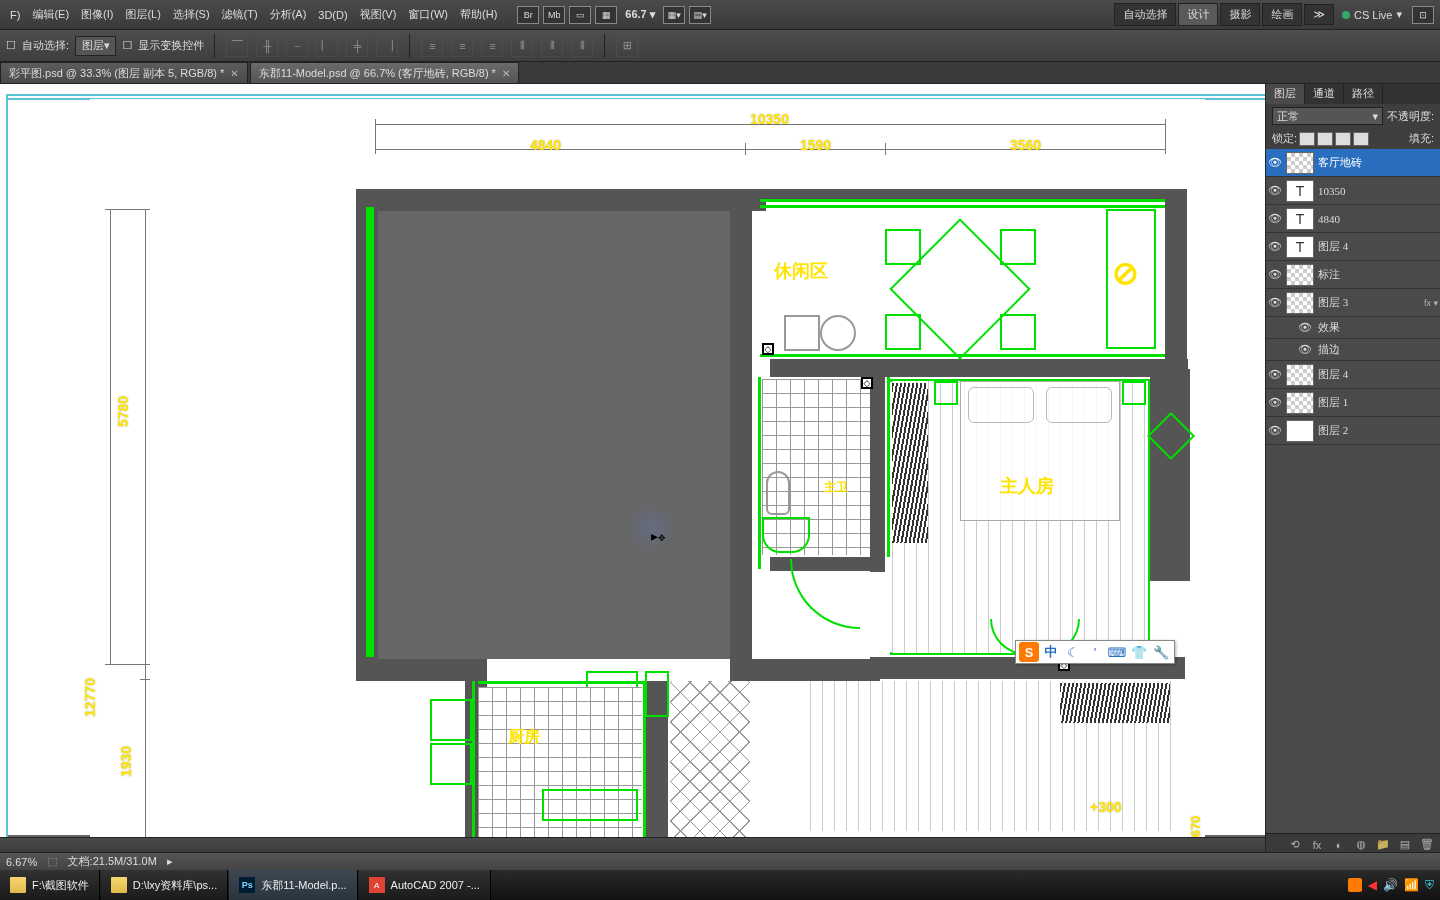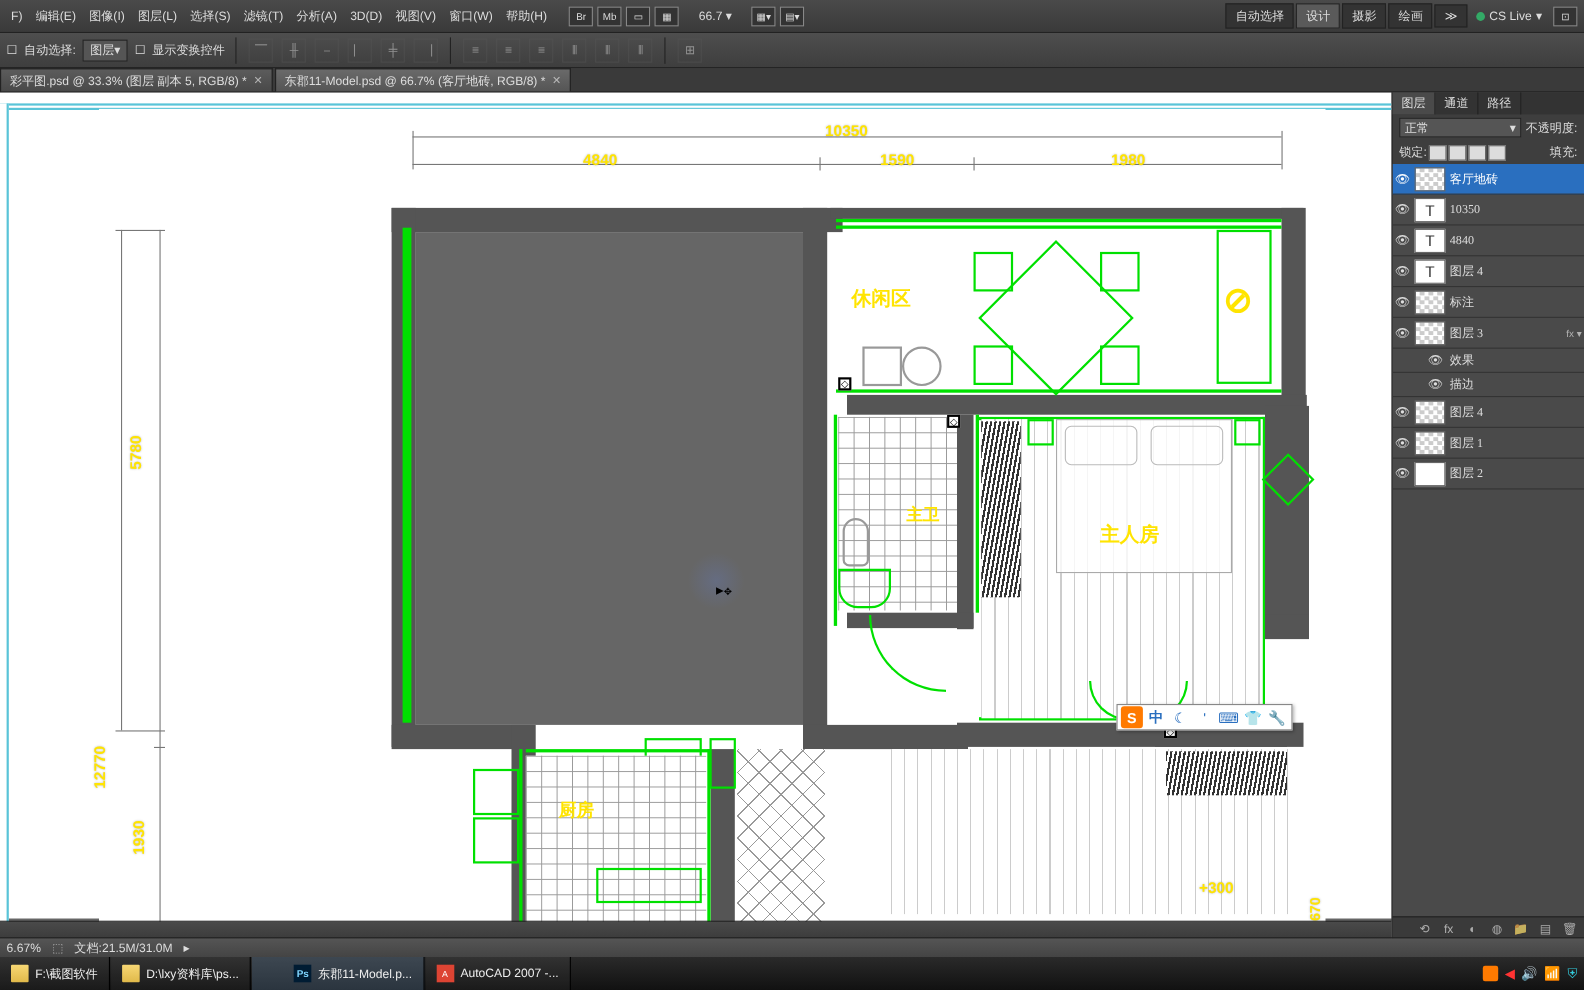--- a/index.html
+++ b/index.html
@@ -3,21 +3,21 @@
 <meta charset="utf-8">
 <style>
 * { margin: 0; padding: 0; box-sizing: border-box; font-family: "Microsoft YaHei", Tahoma, sans-serif; }
 body { background: #444; color: #ddd; font-size: 11px; width: 1440px; height: 900px; overflow: hidden; position: relative; }
 
 
 .menubar { height: 30px; background: linear-gradient(#4a4a4a,#3a3a3a); display: flex; align-items: center; padding: 0 4px; border-bottom: 1px solid #222; }
 .menubar .menu-item { padding: 4px 6px; cursor: default; }
 .menu-spacer { flex: 1; }
 .menu-icon { width: 22px; height: 18px; border: 1px solid #888; margin: 0 2px; display: inline-flex; align-items: center; justify-content: center; font-size: 9px; background: #333; }
-.zoom-disp { margin: 0 16px; }
+.zoom-disp { margin: 0 6px; font-weight: bold; }
 .workspace-tab { padding: 3px 8px; background: #333; border: 1px solid #222; margin-left: 2px; }
 .workspace-tab.active { background: #5a5a5a; }
 .cslive { margin: 0 8px; display: flex; align-items: center; gap: 4px; }
 .cslive-dot { width: 8px; height: 8px; border-radius: 50%; background: #3a6; }
 
 
 .optbar { height: 32px; background: linear-gradient(#4e4e4e,#3e3e3e); display: flex; align-items: center; padding: 0 6px; border-bottom: 1px solid #222; gap: 6px; }
 .optbar .sel { background: #555; border: 1px solid #222; padding: 1px 6px; height: 20px; display: flex; align-items: center; }
 .opt-icn { width: 22px; height: 22px; border: 1px solid #555; display: inline-flex; align-items: center; justify-content: center; margin: 0 1px; opacity: .5; }
 .sep { width: 1px; height: 24px; background: #222; margin: 0 4px; }
@@ -66,21 +66,21 @@
 
 
 .statusbar { position: absolute; left:0; right:0; bottom: 30px; height: 18px; background: linear-gradient(#555,#444); display:flex; align-items:center; padding:0 6px; gap:10px; font-size:11px; border-top:1px solid #222;}
 
 
 .taskbar { position:absolute; left:0; right:0; bottom:0; height:30px; background: linear-gradient(#2a2a2a,#111); display:flex; align-items:center; gap:1px; }
 .task-btn { height:30px; padding: 0 10px; display:flex; align-items:center; gap:6px; background: rgba(255,255,255,.04); border-right:1px solid #000; font-size:11px; color:#eee;}
 .task-btn.active { background: rgba(120,160,200,.25); }
 .task-icn { width:16px; height:16px; }
 .folder { background: linear-gradient(#f7d774,#e0b94a); border-radius:1px;}
-.ps { background:#001c33; color:#7fd6ff; font-size:9px; font-weight:bold; display:flex;align-items:center;justify-content:center;margin-left:28px;}
+.ps { background:#001c33; color:#7fd6ff; font-size:9px; font-weight:bold; display:flex;align-items:center;justify-content:center;}
 .acad { background:#d43; color:#fff; font-size:8px; display:flex;align-items:center;justify-content:center;}
 .tray { margin-left:auto; display:flex; align-items:center; gap:6px; padding:0 6px; color:#ddd; font-size:12px;}
 .tray-icn { width:14px; height:14px; }
 
 
 .ime-bar { position:absolute; left: 1015px; top: 640px; height:24px; background:#fff; border:1px solid #888; display:flex; align-items:center; gap:2px; padding:0 3px; color:#333; box-shadow:1px 1px 3px rgba(0,0,0,.3);}
 .ime-icn { width:20px; height:20px; display:flex; align-items:center; justify-content:center; font-size:13px;}
 
 
 .cursor { position:absolute; left:651px; top:444px; font-size:14px; color:#000; pointer-events:none;}
@@ -172,21 +172,21 @@
 
         <div class="dim-line" style="left:285px;top:25px;width:790px;height:1px"></div>
         <div class="dim-line" style="left:285px;top:50px;width:790px;height:1px"></div>
         <div class="dim-tick" style="left:285px;top:20px;height:35px"></div>
         <div class="dim-tick" style="left:655px;top:44px;height:12px"></div>
         <div class="dim-tick" style="left:795px;top:44px;height:12px"></div>
         <div class="dim-tick" style="left:1075px;top:20px;height:35px"></div>
         <div class="dim-text" style="left:660px;top:12px">10350</div>
         <div class="dim-text" style="left:440px;top:38px">4840</div>
         <div class="dim-text" style="left:710px;top:38px">1590</div>
-        <div class="dim-text" style="left:920px;top:38px">1980</div>
+        <div class="dim-text" style="left:920px;top:38px">3560</div>
 
         <div class="dim-line" style="left:20px;top:110px;width:1px;height:455px"></div>
         <div class="dim-line" style="left:55px;top:110px;width:1px;height:640px"></div>
         <div class="dim-line" style="left:15px;top:110px;width:45px;height:1px"></div>
         <div class="dim-line" style="left:15px;top:565px;width:45px;height:1px"></div>
         <div class="dim-line" style="left:50px;top:580px;width:10px;height:1px"></div>
         <div class="dim-line" style="left:50px;top:750px;width:10px;height:1px"></div>
         <div class="dim-text" style="left:33px;top:320px;transform:rotate(-90deg);transform-origin:left">5780</div>
         <div class="dim-text" style="left:0px;top:610px;transform:rotate(-90deg);transform-origin:left">12770</div>
         <div class="dim-text" style="left:36px;top:670px;transform:rotate(-90deg);transform-origin:left">1930</div>
@@ -232,21 +232,21 @@
 
         <div style="position:absolute;left:1016px;top:110px;width:50px;height:140px;border:2px solid #00e000"></div>
         <div class="room-label" style="left:1022px;top:155px;font-size:32px;color:#ffe400">⊘</div>
         <div style="position:absolute;left:730px;top:216px;width:36px;height:36px;border:2px solid #999;border-radius:50%"></div>
         <div style="position:absolute;left:694px;top:216px;width:36px;height:36px;border:2px solid #999"></div>
 
         <div class="tilebg" style="position:absolute;left:672px;top:280px;width:108px;height:176px"></div>
         <div style="position:absolute;left:672px;top:418px;width:48px;height:36px;border:2px solid #00e000;border-radius:0 0 18px 18px"></div>
         <div style="position:absolute;left:676px;top:372px;width:24px;height:44px;border:2px solid #999;border-radius:12px 12px 6px 6px"></div>
         <div style="position:absolute;left:700px;top:460px;width:70px;height:70px;border:2px solid #00e000;border-radius:0 0 0 70px;border-top:none;border-right:none"></div>
-        <div class="room-label" style="left:734px;top:360px;font-size:15px">主卫</div>
+        <div class="room-label" style="left:734px;top:380px;font-size:12px">主卫</div>
         <div style="position:absolute;left:771px;top:278px;width:12px;height:12px;border:2px solid #000;background:#fff;display:flex;align-items:center;justify-content:center;font-size:9px;color:#000">◇</div>
         <div style="position:absolute;left:672px;top:244px;width:12px;height:12px;border:2px solid #000;background:#fff;display:flex;align-items:center;justify-content:center;font-size:9px;color:#000">◇</div>
 
         <div class="woodfloor" style="position:absolute;left:802px;top:282px;width:256px;height:272px"></div>
         <div class="hatch" style="position:absolute;left:802px;top:284px;width:36px;height:160px"></div>
         <div style="position:absolute;left:870px;top:282px;width:160px;height:140px;border:1px solid #aaa;background:rgba(255,255,255,.8)"></div>
         <div style="position:absolute;left:878px;top:288px;width:66px;height:36px;border:1px solid #bbb;border-radius:6px"></div>
         <div style="position:absolute;left:956px;top:288px;width:66px;height:36px;border:1px solid #bbb;border-radius:6px"></div>
         <div style="position:absolute;left:1032px;top:282px;width:24px;height:24px;border:2px solid #00e000"></div>
         <div style="position:absolute;left:844px;top:282px;width:24px;height:24px;border:2px solid #00e000"></div>

